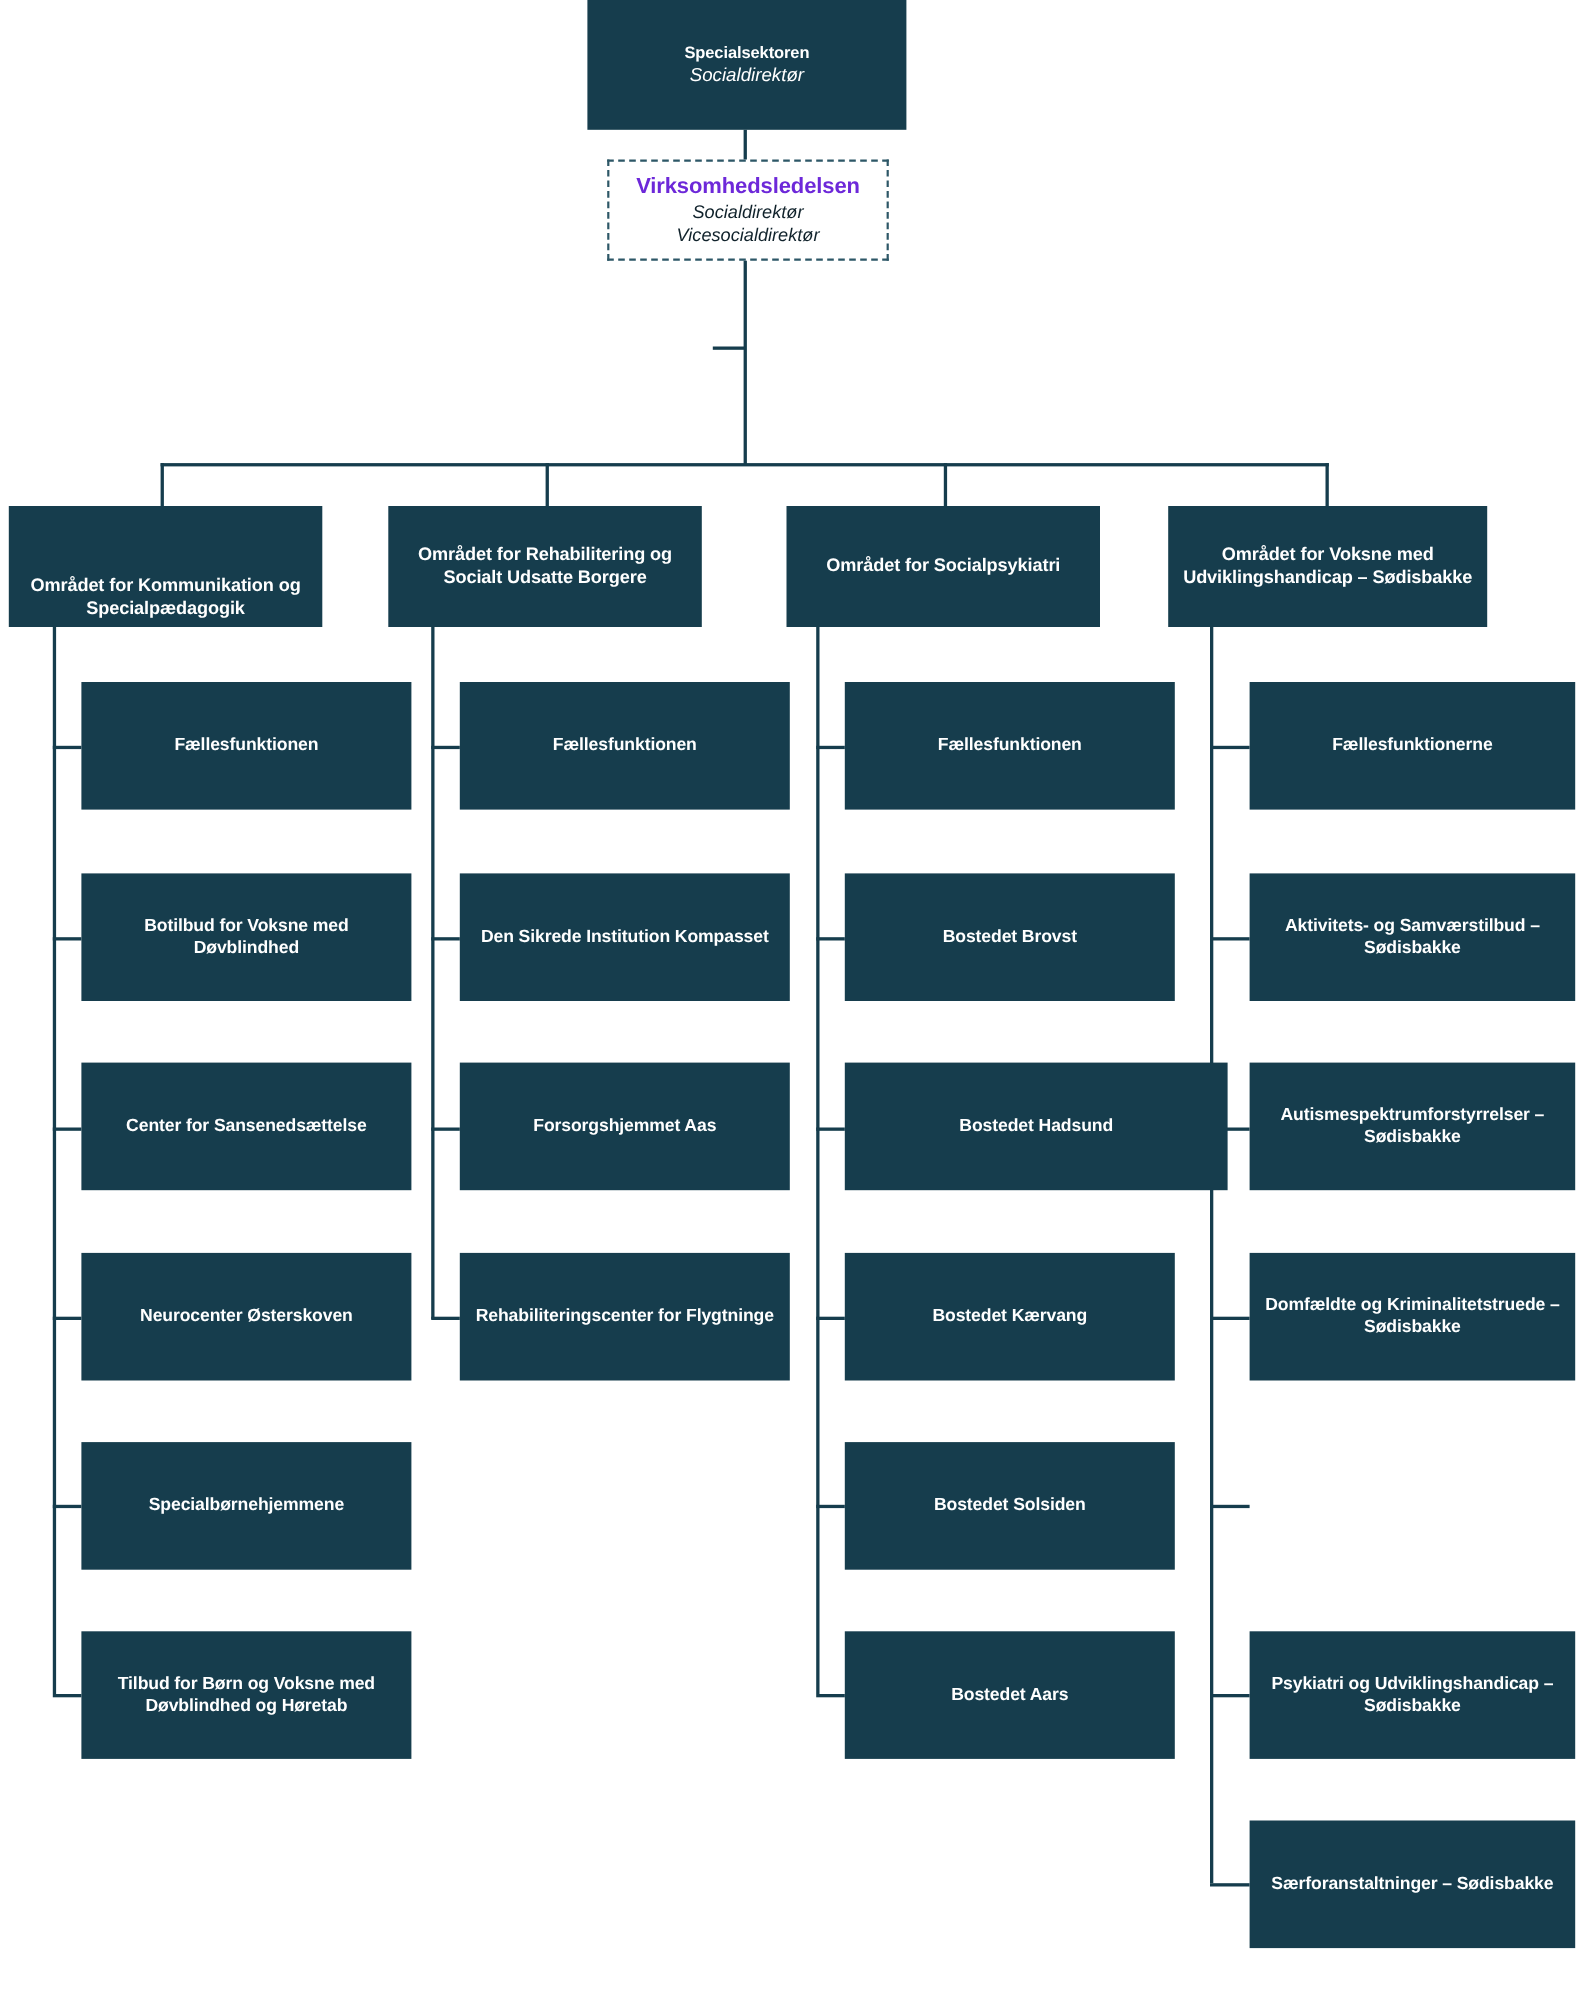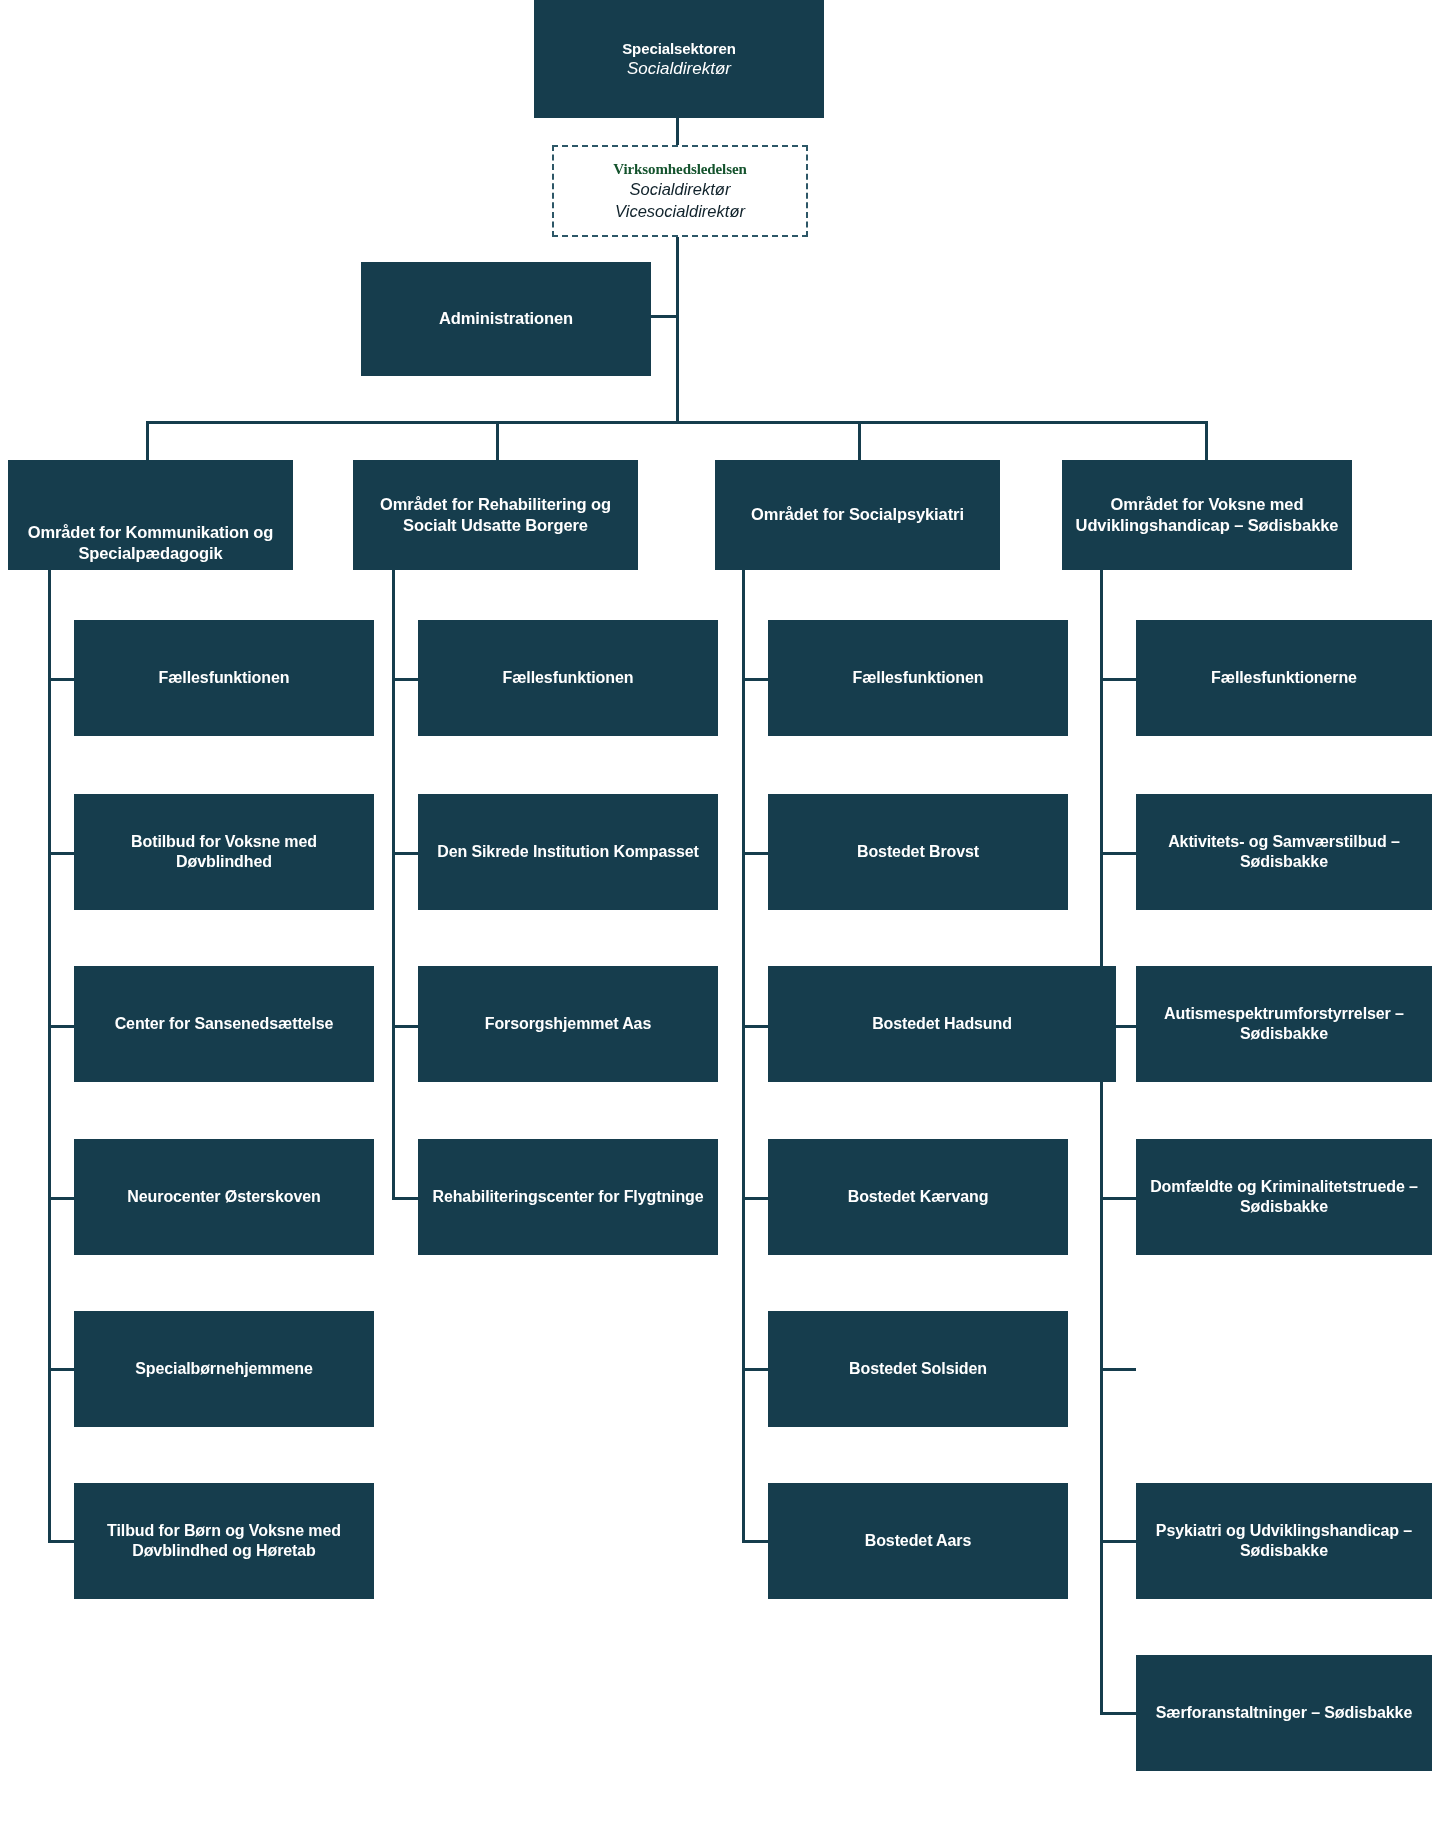--- a/index.html
+++ b/index.html
@@ -50,21 +50,21 @@
   #root-box .title{font-size:15px;}
   #root-box .sub{font-size:17px;}
 
   
   .box.dashed{
     background:#ffffff;
     color:#14323f;
     border:2px dashed #2d5767;
     padding:8px 14px;
   }
-  .box.dashed .title{font-size:15px;color:#14532d;font-family:Liberation Serif, serif;}
+  .box.dashed .title{font-size:20px;color:#6d28d9;}
   .box.dashed .sub{font-size:16.5px;color:#10222b;}
 
   
   .area .title{font-size:16.5px;}
 
   
   .child .title{font-size:16px;}
 </style>
 </head>
 <body>
@@ -119,23 +119,20 @@
     <div class="title">Specialsektoren</div>
     <div class="sub">Socialdirektør</div>
   </div>
 
   <div class="box dashed" style="left:552px;top:145px;width:256px;height:92px;">
     <div class="title">Virksomhedsledelsen</div>
     <div class="sub">Socialdirektør</div>
     <div class="sub">Vicesocialdirektør</div>
   </div>
 
-  <div class="box" style="left:361px;top:262px;width:290px;height:114px;">
-    <div class="title">Administrationen</div>
-  </div>
 
   <div class="box area" style="left:8px;top:460px;width:285px;height:110px;justify-content:flex-end;">
     <div class="title">Området for Kommunikation og Specialpædagogik</div>
   </div>
   <div class="box child" style="left:74px;top:620px;width:300px;height:116px;">
     <div class="title">Fællesfunktionen</div>
   </div>
   <div class="box child" style="left:74px;top:794px;width:300px;height:116px;">
     <div class="title">Botilbud for Voksne med Døvblindhed</div>
   </div>

